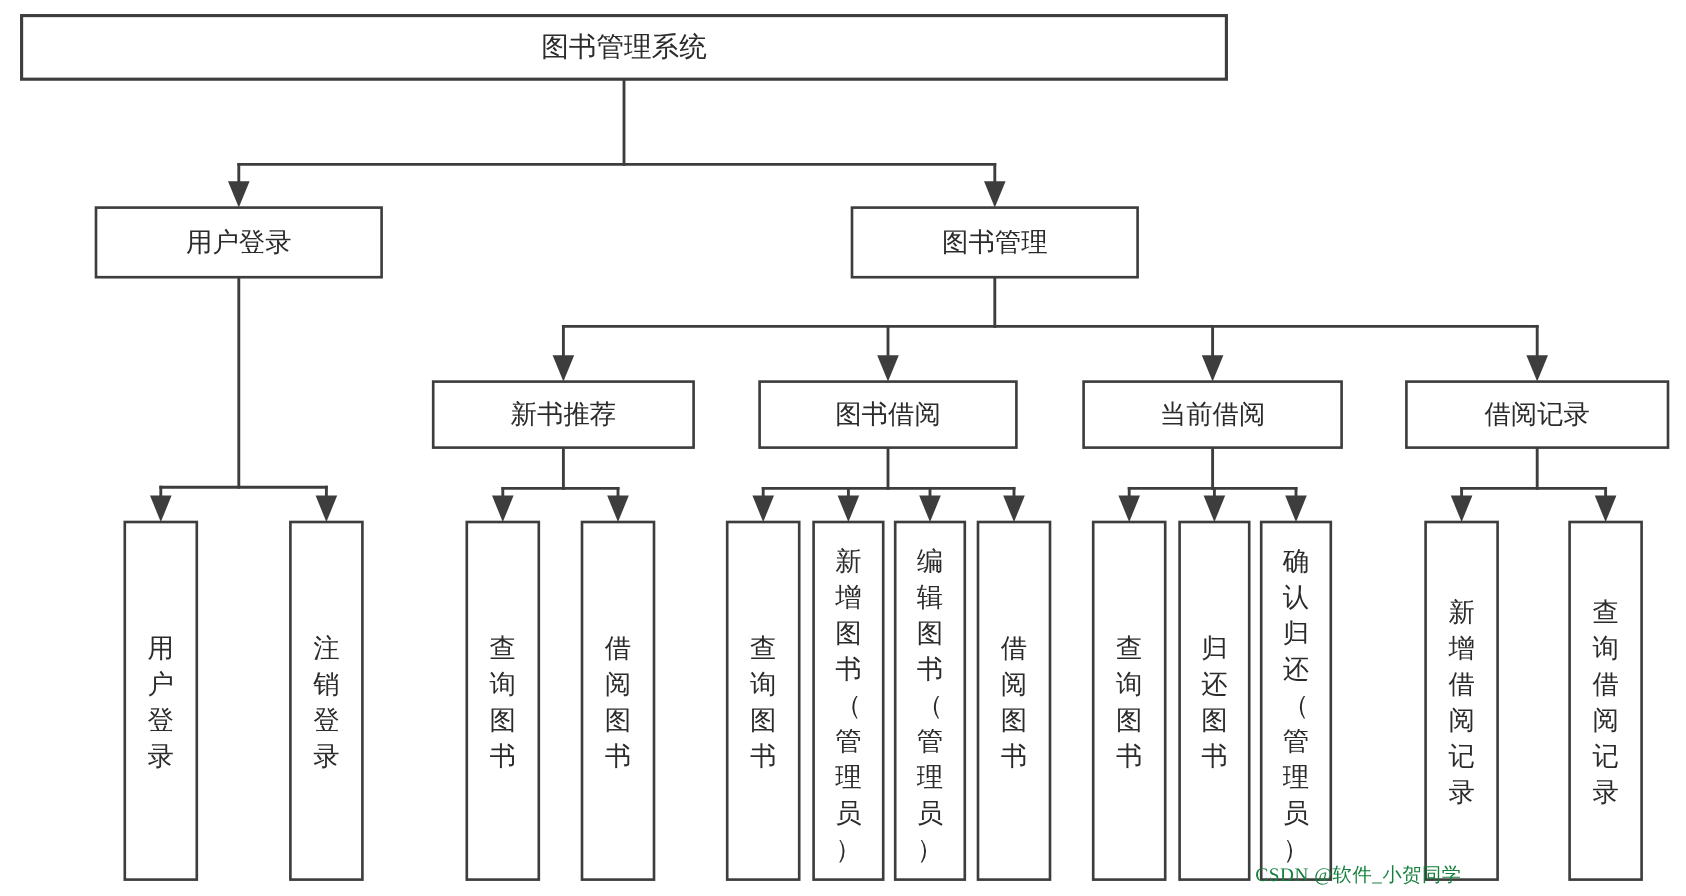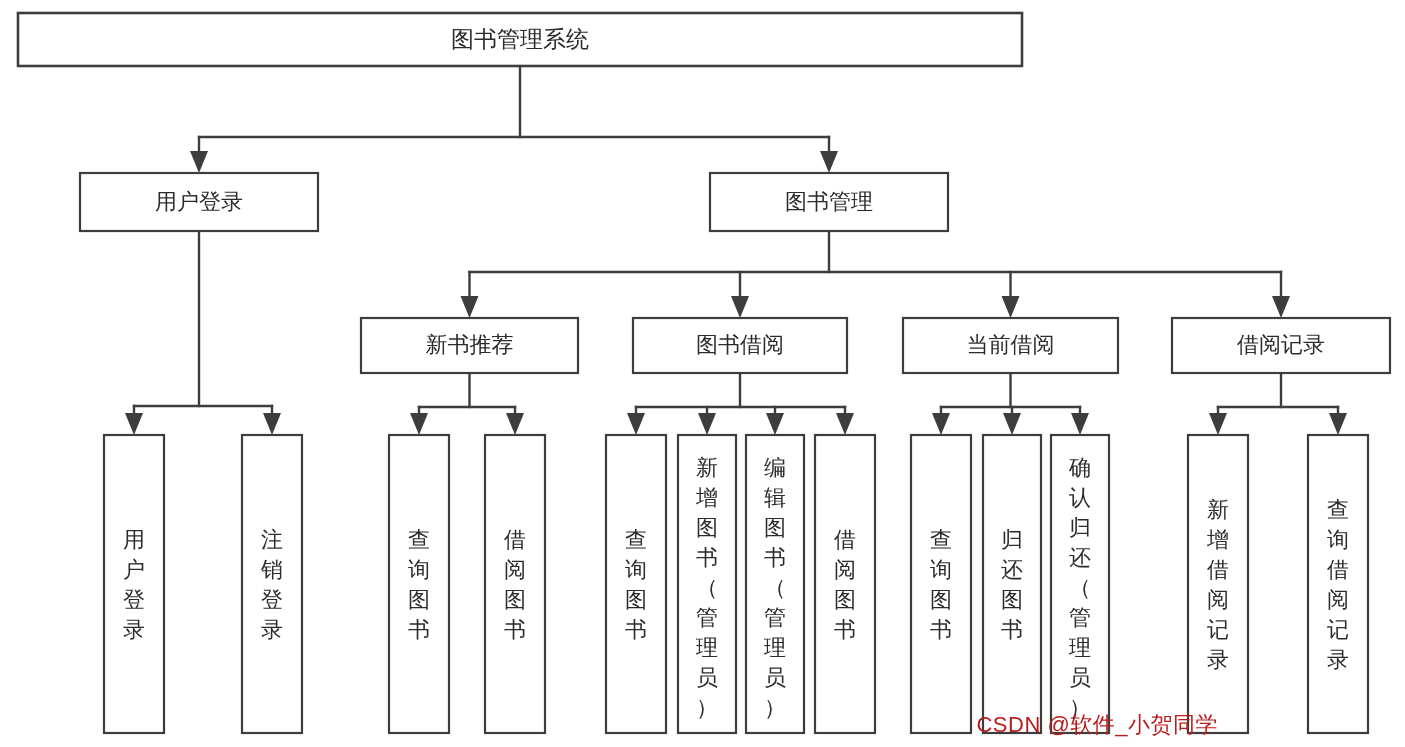--- a/index.html
+++ b/index.html
@@ -45,23 +45,23 @@
   .label-v {
     fill: #2b2b2b;
     font-family: "Liberation Sans", "DejaVu Sans", sans-serif;
     font-size: 22px;
     text-anchor: middle;
   }
   .watermark {
     position: absolute;
     right: 10px;
     bottom: 7px;
-    font-family: Liberation Sans, sans-serif;
-    font-size: 22px;
-    color: #b91c1c;
+    font-family: Liberation Serif, serif;
+    font-size: 16px;
+    color: #15803d;
     white-space: nowrap;
     letter-spacing: 0.5px;
     pointer-events: none;
   }
 </style>
 </head>
 <body>
 
 <div id="diagram-root">
   <svg id="flow" width="1405" height="747" viewBox="0 0 1405 747">

